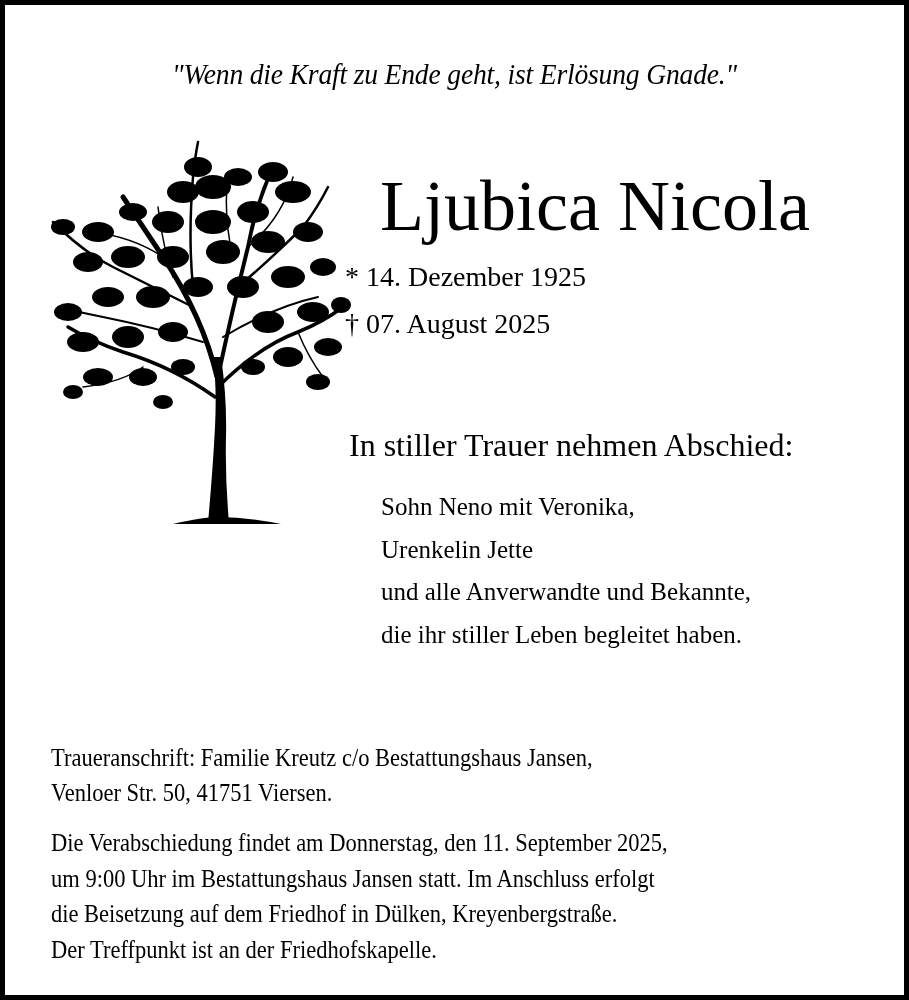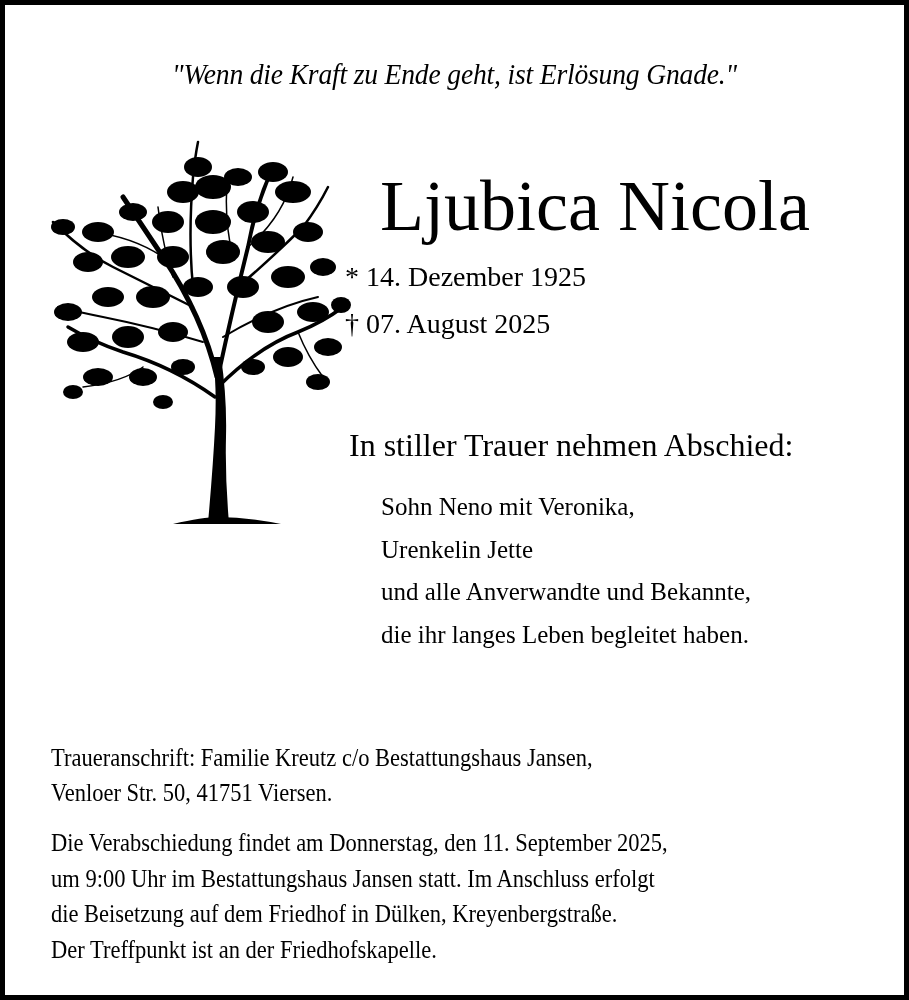--- a/index.html
+++ b/index.html
@@ -131,21 +131,21 @@
 
   <div class="name">Ljubica Nicola</div>
   <div class="dates born">* 14. Dezember 1925</div>
   <div class="dates died">† 07. August 2025</div>
 
   <div class="mourning-intro">In stiller Trauer nehmen Abschied:</div>
   <div class="mourners">
     <div>Sohn Neno mit Veronika,</div>
     <div>Urenkelin Jette</div>
     <div>und alle Anverwandte und Bekannte,</div>
-    <div>die ihr langes Leben begleitet haben.</div>
+    <div>die ihr stiller Leben begleitet haben.</div>
   </div>
 
   <div class="address">
     <div>Traueranschrift: Familie Kreutz c/o Bestattungshaus Jansen,</div>
     <div>Venloer Str. 50, 41751 Viersen.</div>
   </div>
 
   <div class="ceremony">
     <div>Die Verabschiedung findet am Donnerstag, den 11. September 2025,</div>
     <div>um 9:00 Uhr im Bestattungshaus Jansen statt. Im Anschluss erfolgt</div>

